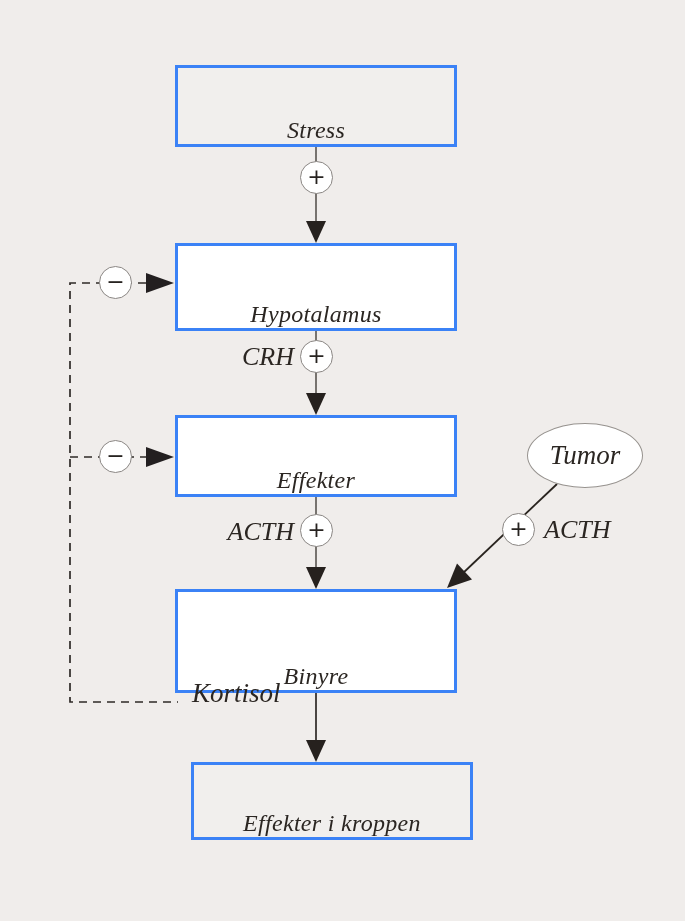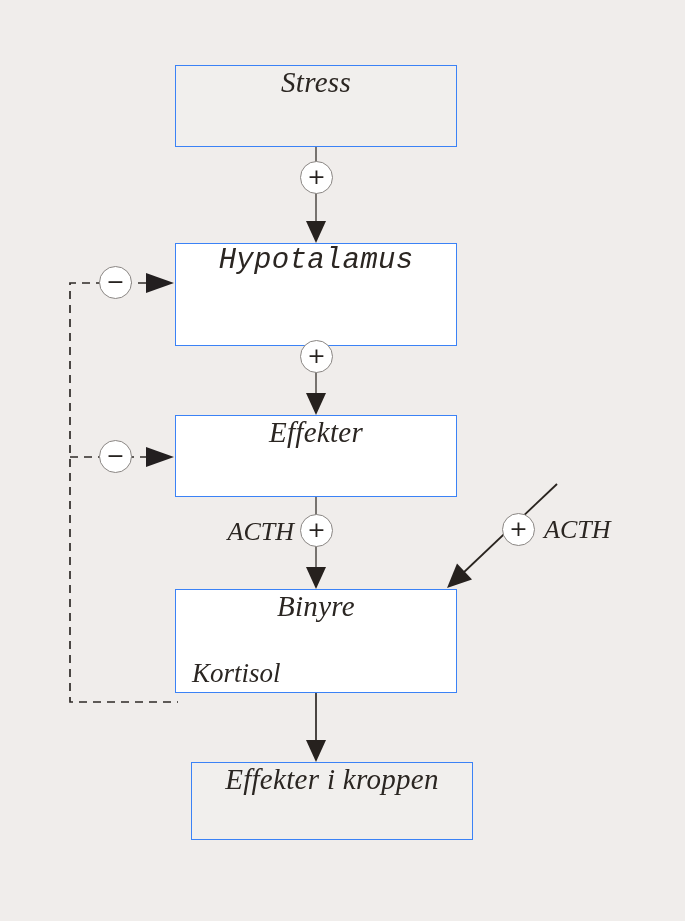--- a/index.html
+++ b/index.html
@@ -18,34 +18,34 @@
   .layer-svg {
     position: absolute;
     left: 0; top: 0;
     z-index: 0;
   }
   .node {
     position: absolute;
     left: 175px;
     width: 282px;
     box-sizing: border-box;
-    border: 1px solid #3b82f6;
+    border: 3px solid #3b82f6;
     display: flex;
-    align-items: flex-start;
+    align-items: flex-end;
     justify-content: center;
     font-style: italic;
-    font-size: 29px;
+    font-size: 24px;
     color: #2b2622;
     z-index: 2;
     letter-spacing: 0.3px;
   }
   .node.tint  { background: #f1efed; }
   .node.white { background: #ffffff; }
   .node-stress       { top: 65px;  height: 82px; }
-  .node-hypothalamus { top: 243px; height: 103px; font-family: Liberation Mono, monospace; }
+  .node-hypothalamus { top: 243px; height: 88px; }
   .node-pituitary    { top: 415px; height: 82px; }
   .node-adrenal      { top: 589px; height: 104px; }
   .node-effects      { top: 762px; height: 78px; margin-left: 16px; }
   .node-tumor {
     position: absolute;
     left: 527px; top: 423px;
     width: 116px; height: 65px;
     box-sizing: border-box;
     background: #ffffff;
     border: 1px solid #97938f;
@@ -87,21 +87,21 @@
     font-size: 26px;
     color: #2b2622;
     line-height: 32px;
     height: 32px;
     z-index: 2;
     white-space: nowrap;
   }
   .lbl-crh        { left: 190px; top: 341px; width: 104px; text-align: right; }
   .lbl-acth-axis  { left: 168px; top: 516px; width: 126px; text-align: right; }
   .lbl-acth-tumor { left: 544px; top: 514px; width: 120px; text-align: left; }
-  .lbl-cortisol   { left: 192px; top: 657px; width: 140px; text-align: left; font-size: 27px; }
+  .lbl-cortisol   { left: 192px; top: 677px; width: 140px; text-align: left; font-size: 27px; }
 </style>
 </head>
 <body>
 
 <div class="stage">
 
   <svg class="layer-svg" width="685" height="921" viewBox="0 0 685 921">
 
     <line x1="316" y1="147" x2="316" y2="223" stroke="#77736f" stroke-width="2"></line>
     <polygon points="306,221 326,221 316,243" fill="#26211e"></polygon>
@@ -136,37 +136,41 @@
   </div>
 
   <div class="node white node-adrenal">
     <span>Binyre</span>
   </div>
 
   <div class="node tint node-effects">
     <span>Effekter i kroppen</span>
   </div>
 
+  <div class="node-tumor">
+    <span>Tumor</span>
+  </div>
 
   <div class="sign-circle pos-plus-stress">
     <span>+</span>
   </div>
   <div class="sign-circle pos-plus-crh">
     <span>+</span>
   </div>
   <div class="sign-circle pos-plus-acth">
     <span>+</span>
   </div>
   <div class="sign-circle pos-plus-tumor">
     <span>+</span>
   </div>
   <div class="sign-circle pos-minus-hypothalamus">
     <span>−</span>
   </div>
   <div class="sign-circle pos-minus-pituitary">
     <span>−</span>
   </div>
 
+  <div class="flow-label lbl-crh">CRH</div>
   <div class="flow-label lbl-acth-axis">ACTH</div>
   <div class="flow-label lbl-acth-tumor">ACTH</div>
   <div class="flow-label lbl-cortisol">Kortisol</div>
 
 </div>
 
 </body></html>

